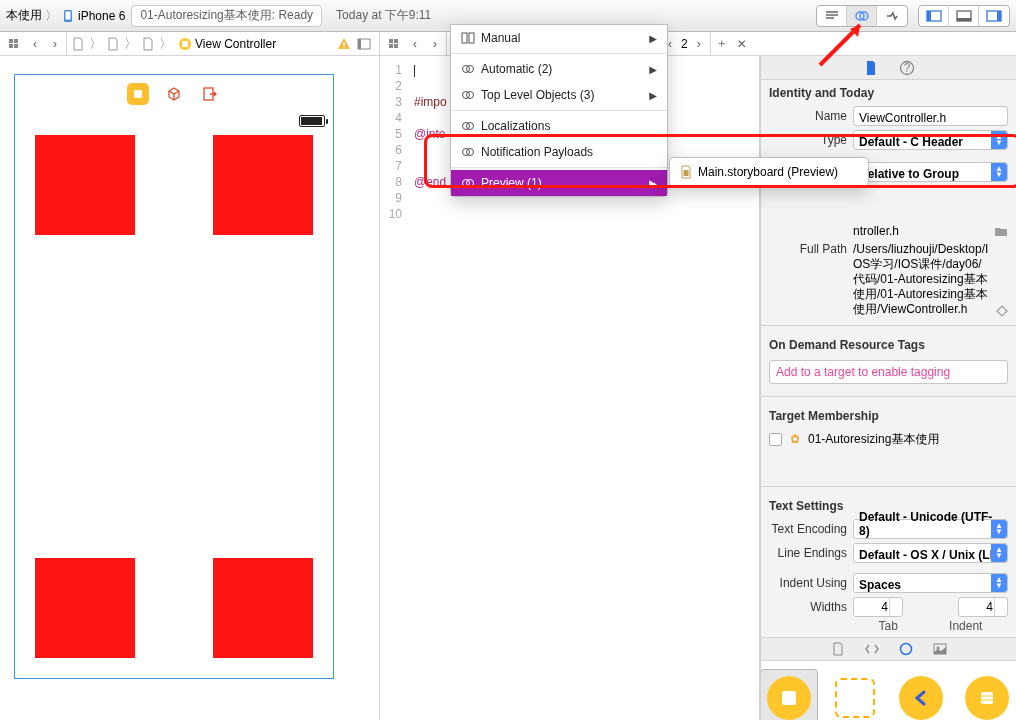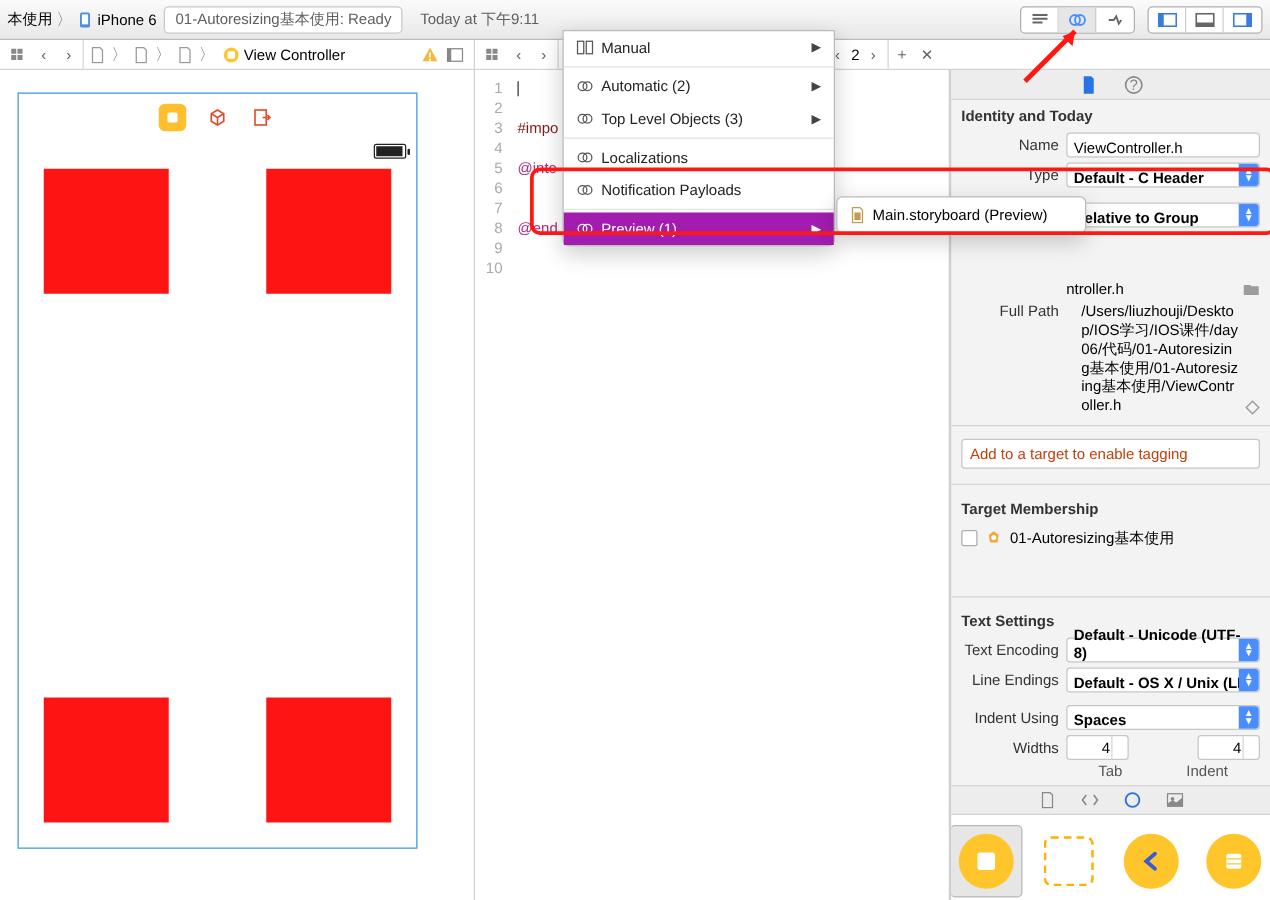--- a/index.html
+++ b/index.html
@@ -125,21 +125,21 @@
 .insp-select { position: relative; font-weight: bold; }
 .insp-select::after {
   content: ""; position: absolute; right: 0; top: 0; width: 16px; height: 100%;
   background: #4a8dff; border-radius: 0 3px 3px 0;
 }
 .insp-select .sel-arrows {
   position: absolute; right: 4px; top: 50%; transform: translateY(-50%);
   color: #fff; font-size: 8px; line-height: 6px; z-index: 1; text-align: center;
 }
 .insp-divider { height: 1px; background: #d3d3d3; margin: 6px 0; }
-.tag-input { margin: 4px 8px 6px; height: 24px; border: 1px solid #c6c6c6; border-radius: 3px; background: #fff; padding: 0 6px; display:flex; align-items:center; color:#c2410c; }
+.tag-input { margin: 4px 8px 6px; height: 24px; border: 1px solid #c6c6c6; border-radius: 3px; background: #fff; padding: 0 6px; display:flex; align-items:center; color:#ec4899; }
 .target-row { display:flex; align-items:center; gap:6px; padding: 4px 8px; }
 .checkbox { width: 13px; height: 13px; border: 1px solid #adadad; border-radius: 2px; background:#fff; }
 
 
 .library-tabs { height: 24px; border-top: 1px solid #d3d3d3; border-bottom: 1px solid #d3d3d3; display:flex; align-items:center; justify-content:center; gap:18px; background:#ededed; }
 .library-grid { display: grid; grid-template-columns: repeat(4, 60px); gap: 6px; padding: 8px; justify-content: center; background: #fff; flex:1; overflow:hidden; }
 .lib-item { width: 58px; height: 58px; display:flex; align-items:center; justify-content:center; border-radius: 4px; }
 .lib-item.sel { background: #e6e6e6; border: 1px solid #b7b7b7; }
 .lib-circle { width: 44px; height: 44px; border-radius: 50%; background: #ffc62b; display:flex; align-items:center; justify-content:center; color:#fff; font-size: 20px; }
 .lib-dashed { width: 40px; height: 40px; border: 2px dashed #ffb100; border-radius: 6px; }
@@ -385,31 +385,32 @@
       <div class="insp-label"></div>
       <span>ntroller.h</span>
       <span class="folder-arrow">
         <svg width="14" height="12" viewBox="0 0 14 12">
             <path d="M1 3h5l1 1h6v7H1z" fill="#9c9c9c"></path>
           </svg>
       </span>
     </div>
     <div class="insp-row" style="align-items:flex-start;">
       <div class="insp-label">Full Path</div>
-      <div style="flex:1;position:relative;margin-left:12px;">
+      <div style="flex:1;position:relative;">
         <div style="word-break:break-all; line-height:15px; padding-right:16px;">/Users/liuzhouji/Desktop/IOS学习/IOS课件/day06/代码/01-Autoresizing基本使用/01-Autoresizing基本使用/ViewController.h</div>
         <span style="position:absolute; right:0; bottom:0;">
           <svg width="12" height="12" viewBox="0 0 12 12">
               <path d="M6 1l5 5-5 5-5-5z" fill="none" stroke="#9c9c9c" stroke-width="1.2"></path>
             </svg>
         </span>
       </div>
     </div>
 
     <div class="insp-divider"></div>
+    <div class="insp-section-title">On Demand Resource Tags</div>
     <div class="tag-input">
       <span>Add to a target to enable tagging</span>
     </div>
 
     <div class="insp-divider"></div>
     <div class="insp-section-title">Target Membership</div>
     <div class="target-row">
       <div class="checkbox"></div>
       <svg width="14" height="14" viewBox="0 0 14 14">
           <path d="M7 1l4 3-1 6H4L3 4z" fill="#f3a93a"></path>

